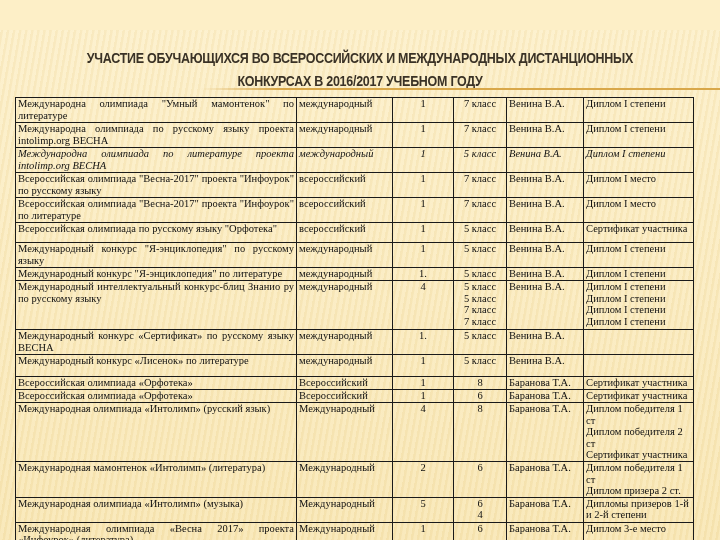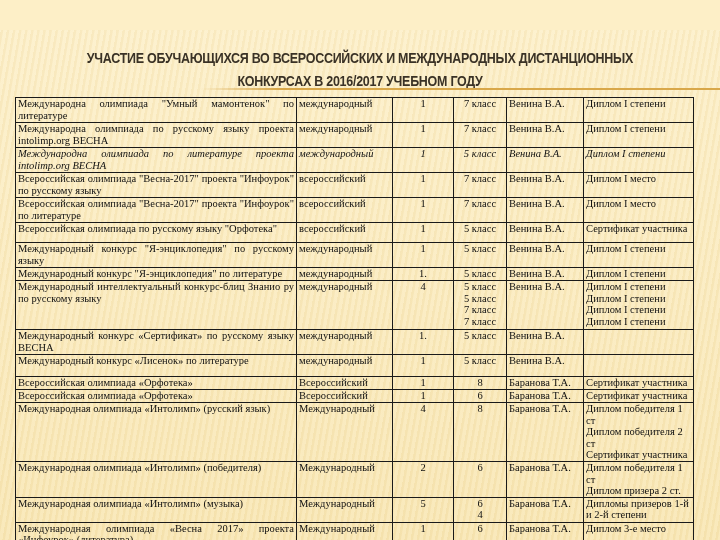--- a/index.html
+++ b/index.html
@@ -231,21 +231,21 @@
           <span class="ln">8</span>
         </td>
         <td class="c-teacher">Баранова Т.А.</td>
         <td class="c-result">
           <span class="ln">Диплом победителя 1 ст</span>
           <span class="ln">Диплом победителя 2 ст</span>
           <span class="ln">Сертификат участника</span>
         </td>
       </tr>
       <tr style="height: 25px;">
-        <td class="c-name">Международная олимпиада «Интолимп» (победителя)</td>
+        <td class="c-name">Международная мамонтенок «Интолимп» (литература)</td>
         <td class="c-level">Международный</td>
         <td class="c-count">2</td>
         <td class="c-class">
           <span class="ln">6</span>
         </td>
         <td class="c-teacher">Баранова Т.А.</td>
         <td class="c-result">
           <span class="ln">Диплом победителя 1 ст</span>
           <span class="ln">Диплом призера 2 ст.</span>
         </td>

